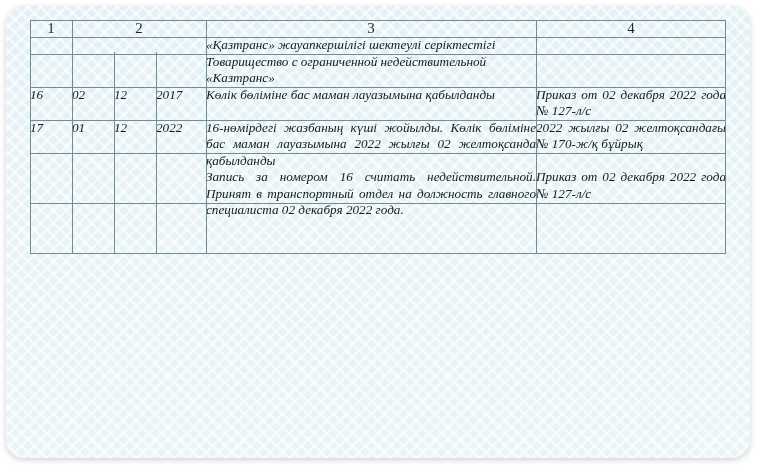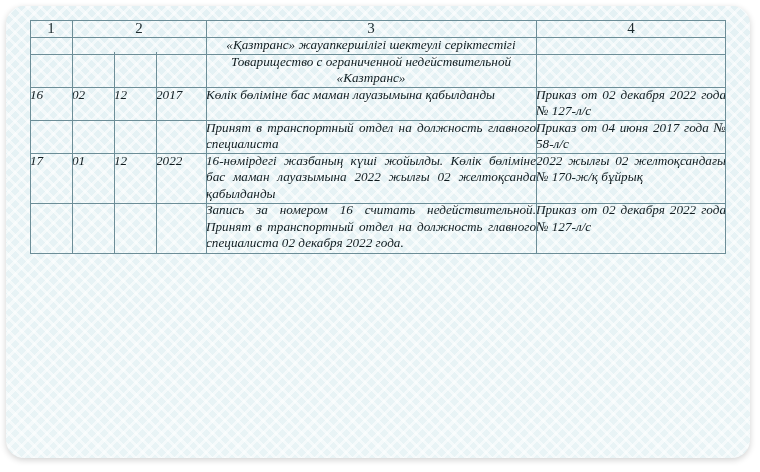--- a/index.html
+++ b/index.html
@@ -76,21 +76,20 @@
     font-size: 13.2px;
     line-height: 16.5px;
     color: #101c20;
     padding: 9px 10px 9px 10px;
   }
   .cell.num {
     padding-left: 0;
     padding-right: 0;
   }
   .cell.center {
-    text-align: center;
   }
   .cell.just {
     text-align: justify;
     text-justify: inter-word;
   }
 </style>
 </head>
 <body>
 
 <div id="page">
@@ -132,28 +131,20 @@
 
       <tr>
         <td class="cell num">16</td>
         <td class="cell num">02</td>
         <td class="cell num">12</td>
         <td class="cell num">2017</td>
         <td class="cell just">Көлік бөліміне бас маман лауазымына қабылданды</td>
         <td class="cell just">Приказ от 02 декабря 2022 года № 127-л/с</td>
       </tr>
 
-      <tr>
-        <td class="cell num"></td>
-        <td class="cell num"></td>
-        <td class="cell num"></td>
-        <td class="cell num"></td>
-        <td class="cell just">Принят в транспортный отдел на должность главного специалиста</td>
-        <td class="cell just">Приказ от 04 июня 2017 года № 58-л/с</td>
-      </tr>
 
       <tr>
         <td class="cell num">17</td>
         <td class="cell num">01</td>
         <td class="cell num">12</td>
         <td class="cell num">2022</td>
         <td class="cell just">16-нөмірдегі жазбаның күші жойылды. Көлік бөліміне бас маман лауазымына 2022 жылғы 02 желтоқсанда қабылданды</td>
         <td class="cell just">2022 жылғы 02 желтоқсандағы № 170-ж/қ бұйрық</td>
       </tr>
 

